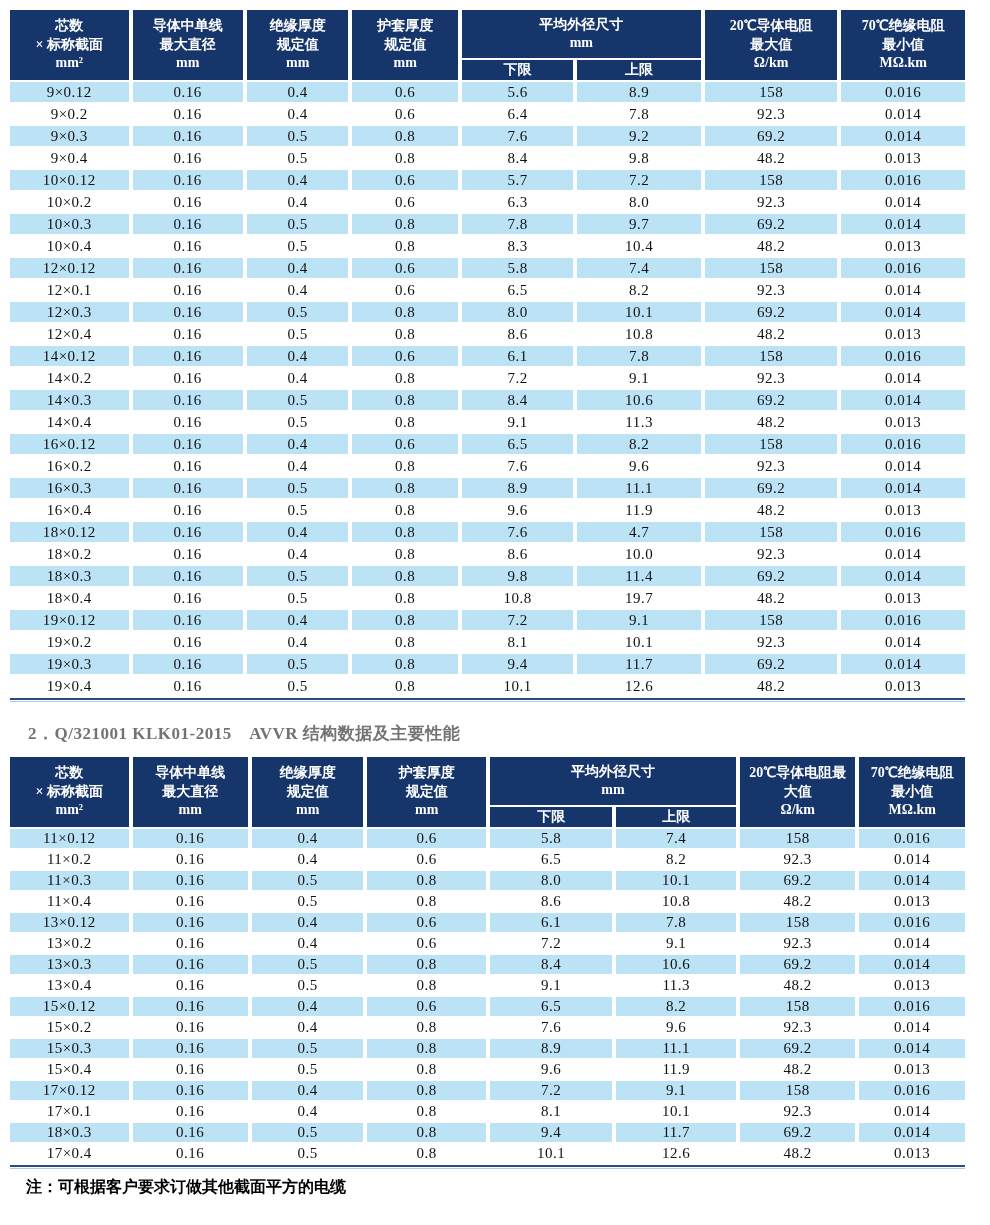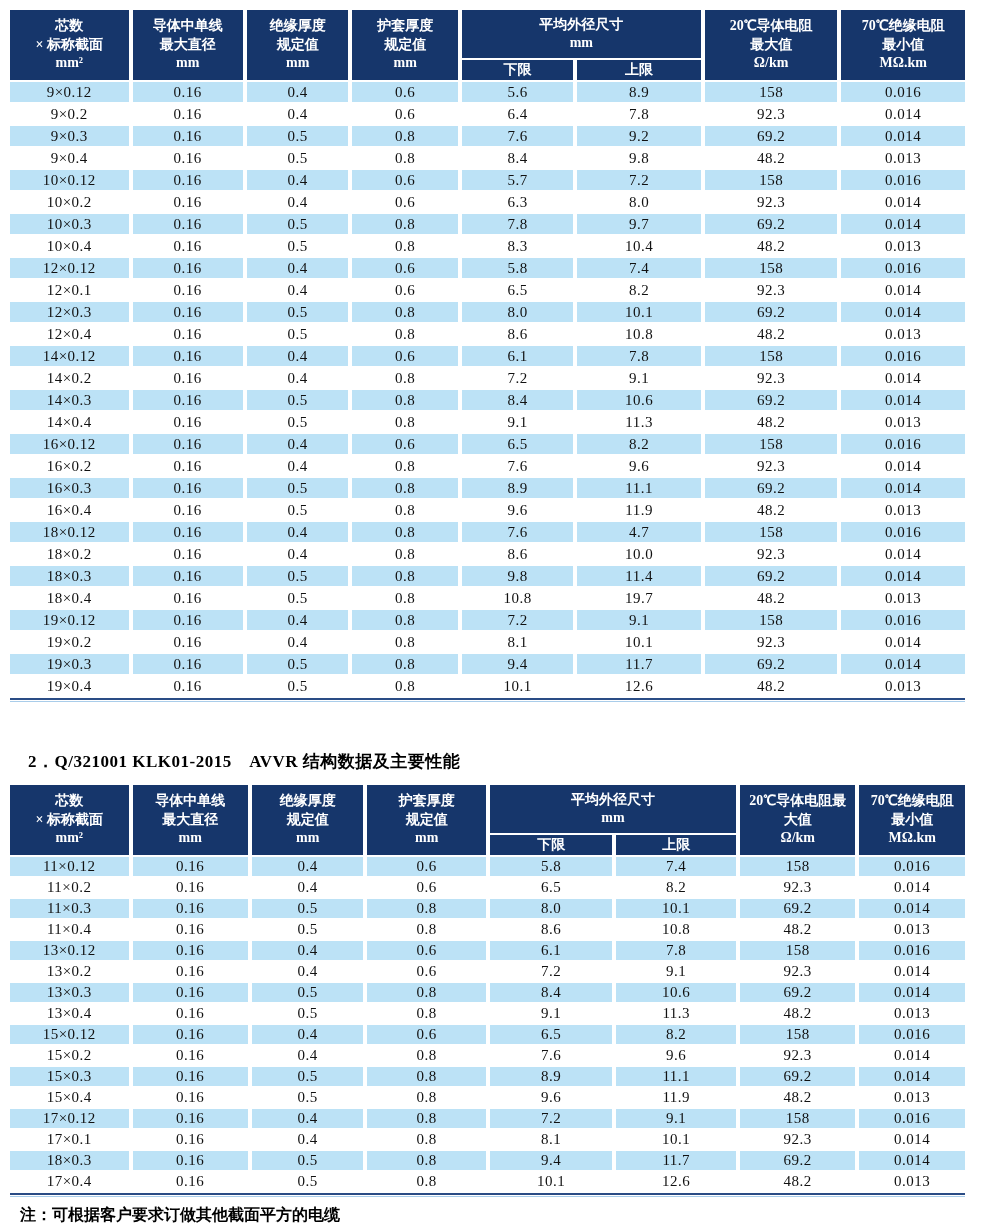--- a/index.html
+++ b/index.html
@@ -51,28 +51,28 @@
   table.spec.t2 td { height: 19px; }
   table.spec tbody tr:nth-child(odd) td { background: #bce2f6; }
   .table-rule {
     width: 955px;
     height: 4px;
     box-sizing: border-box;
     border-top: 2px solid #2a4c85;
     border-bottom: 1px solid #a9cdea;
   }
   .section-heading {
-    margin: 48px 0 10px 18px;
+    margin: 20px 0 10px 18px;
     font-size: 17px;
     font-weight: bold;
-    color: #000000;
+    color: #737373;
     letter-spacing: 0.5px;
   }
   .footnote {
-    margin: 8px 0 0 10px;
+    margin: 8px 0 0 16px;
     font-size: 16px;
     font-weight: bold;
     color: #000;
   }
 </style>
 </head>
 <body>
 
 <div class="page">
 

